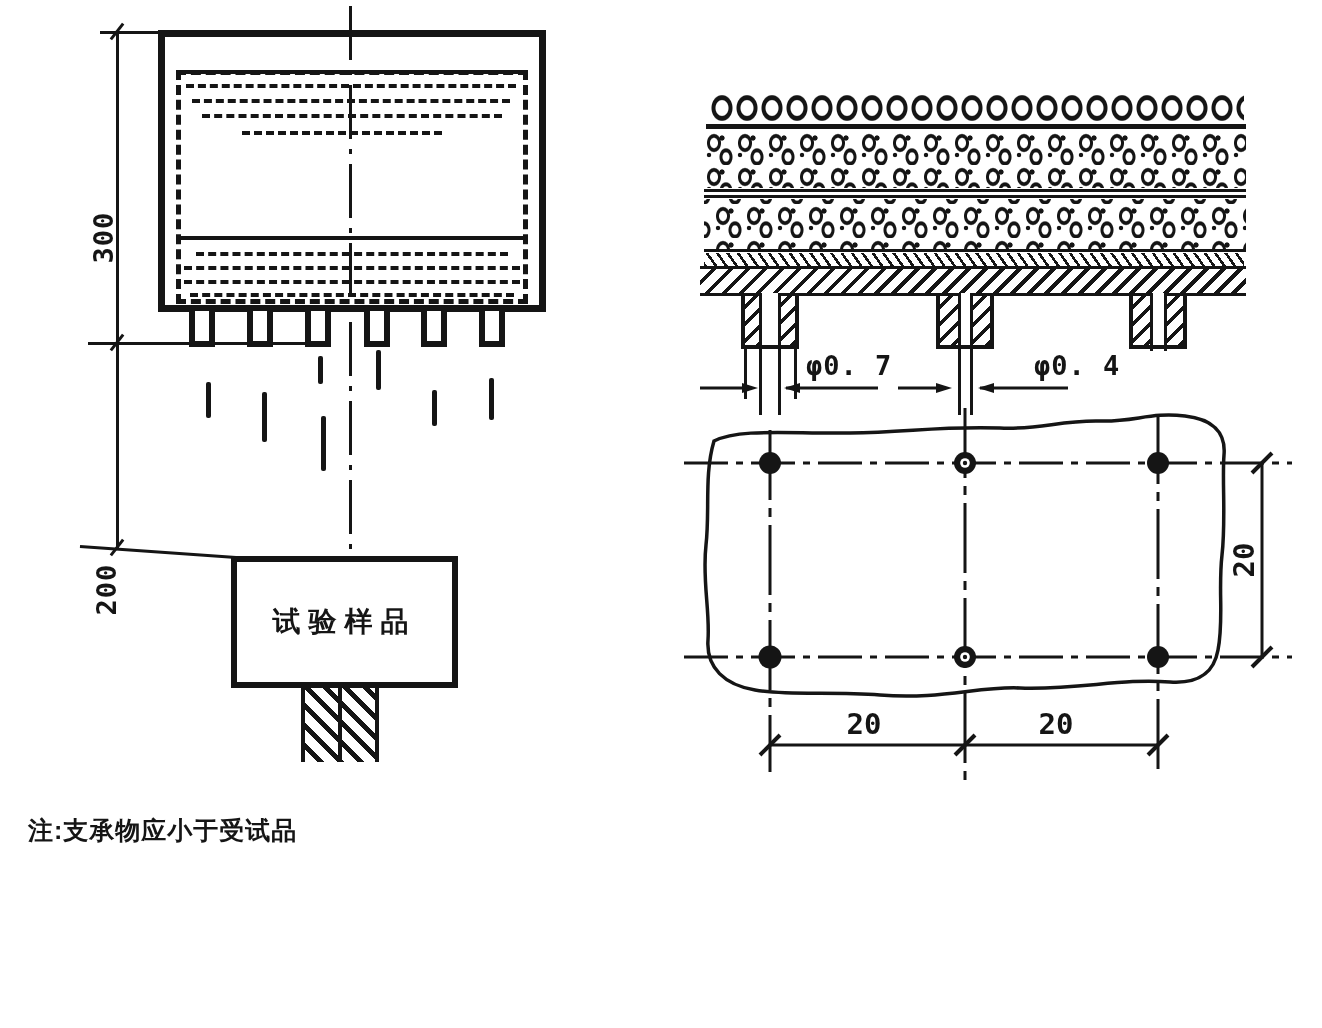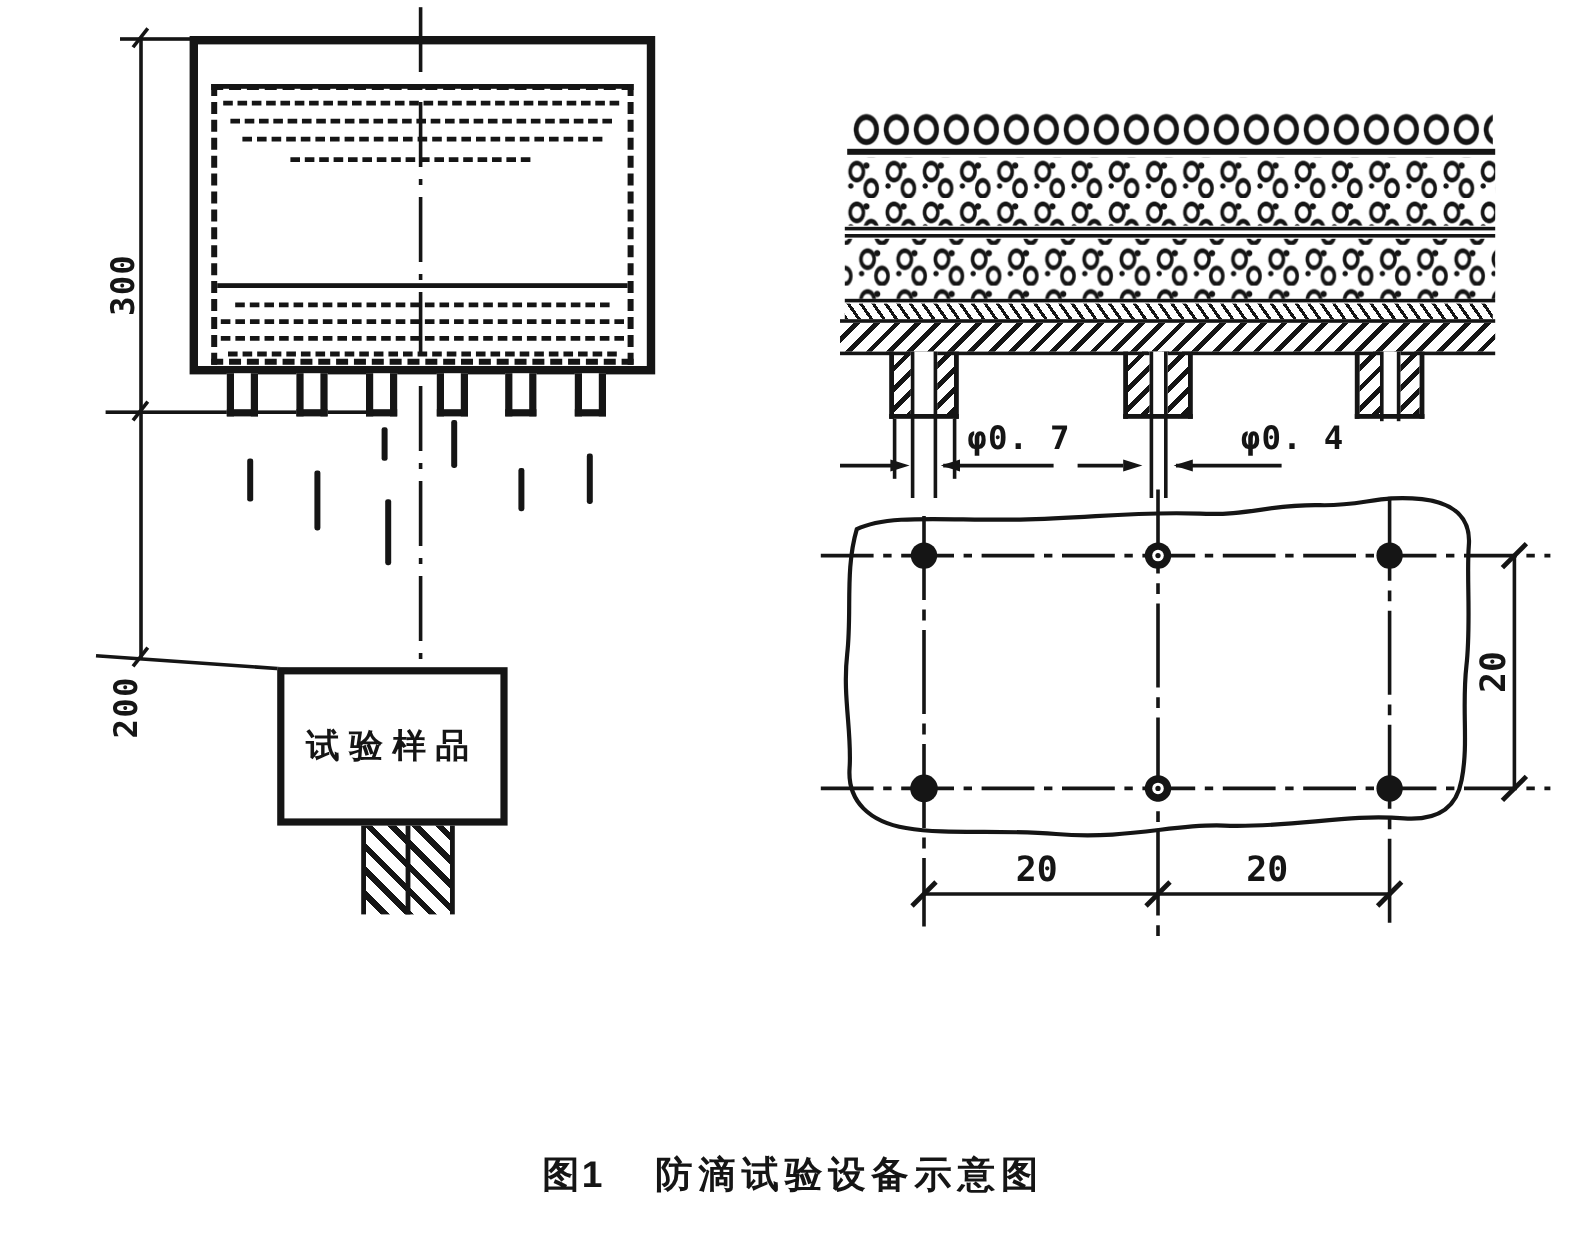--- a/index.html
+++ b/index.html
@@ -80,21 +80,21 @@
   <div class="nozzle" style="left:479px; top:311px;"></div>
 
   <div class="drop" style="left:206px; top:382px; height:36px;"></div>
   <div class="drop" style="left:262px; top:392px; height:50px;"></div>
   <div class="drop" style="left:318px; top:356px; height:28px;"></div>
   <div class="drop" style="left:321px; top:416px; height:55px;"></div>
   <div class="drop" style="left:376px; top:350px; height:40px;"></div>
   <div class="drop" style="left:432px; top:390px; height:36px;"></div>
   <div class="drop" style="left:489px; top:378px; height:42px;"></div>
 
-  <div class="samplebox" style="left:231px; top:556px; width:192px; height:132px;">
+  <div class="samplebox" style="left:231px; top:556px; width:227px; height:132px;">
     <span>试验样品</span>
   </div>
   <div class="abs hatch-bk" style="left:301px; top:688px; width:78px; height:74px; border-left:4px solid #151515; border-right:4px solid #151515;"></div>
   <div class="ln" style="left:338px; top:688px; width:4px; height:74px;"></div>
 
   <div class="circles-row" style="left:710px; top:92px; width:534px; height:33px;"></div>
   <div class="ln" style="left:706px; top:124px; width:540px; height:5px;"></div>
   <div class="granular" style="left:704px; top:131px; width:542px; height:57px;"></div>
   <div class="ln" style="left:704px; top:189px; width:542px; height:3px;"></div>
   <div class="ln" style="left:704px; top:195px; width:542px; height:3px;"></div>
@@ -173,17 +173,15 @@
     <line x1="1148" y1="755" x2="1168" y2="735" stroke="#151515" stroke-width="4"></line>
     <text x="864" y="734" text-anchor="middle">20</text>
     <text x="1056" y="734" text-anchor="middle">20</text>
 
     <line x1="1262" y1="463" x2="1262" y2="657" stroke="#151515" stroke-width="3"></line>
     <line x1="1252" y1="473" x2="1272" y2="453" stroke="#151515" stroke-width="4"></line>
     <line x1="1252" y1="667" x2="1272" y2="647" stroke="#151515" stroke-width="4"></line>
     <text x="1244" y="570" text-anchor="middle" transform="rotate(-90 1244 560)">20</text>
   </svg>
 
-  <div class="caption" style="top:958px;">
-    <span class="num">图1</span><span class="ttl">防滴试验设备示意图</span>
-  </div>
+  <div class="note" style="left:28px; top:814px;">注:支承物应小于受试品</div>
 
 </div>
 
 </body></html>

